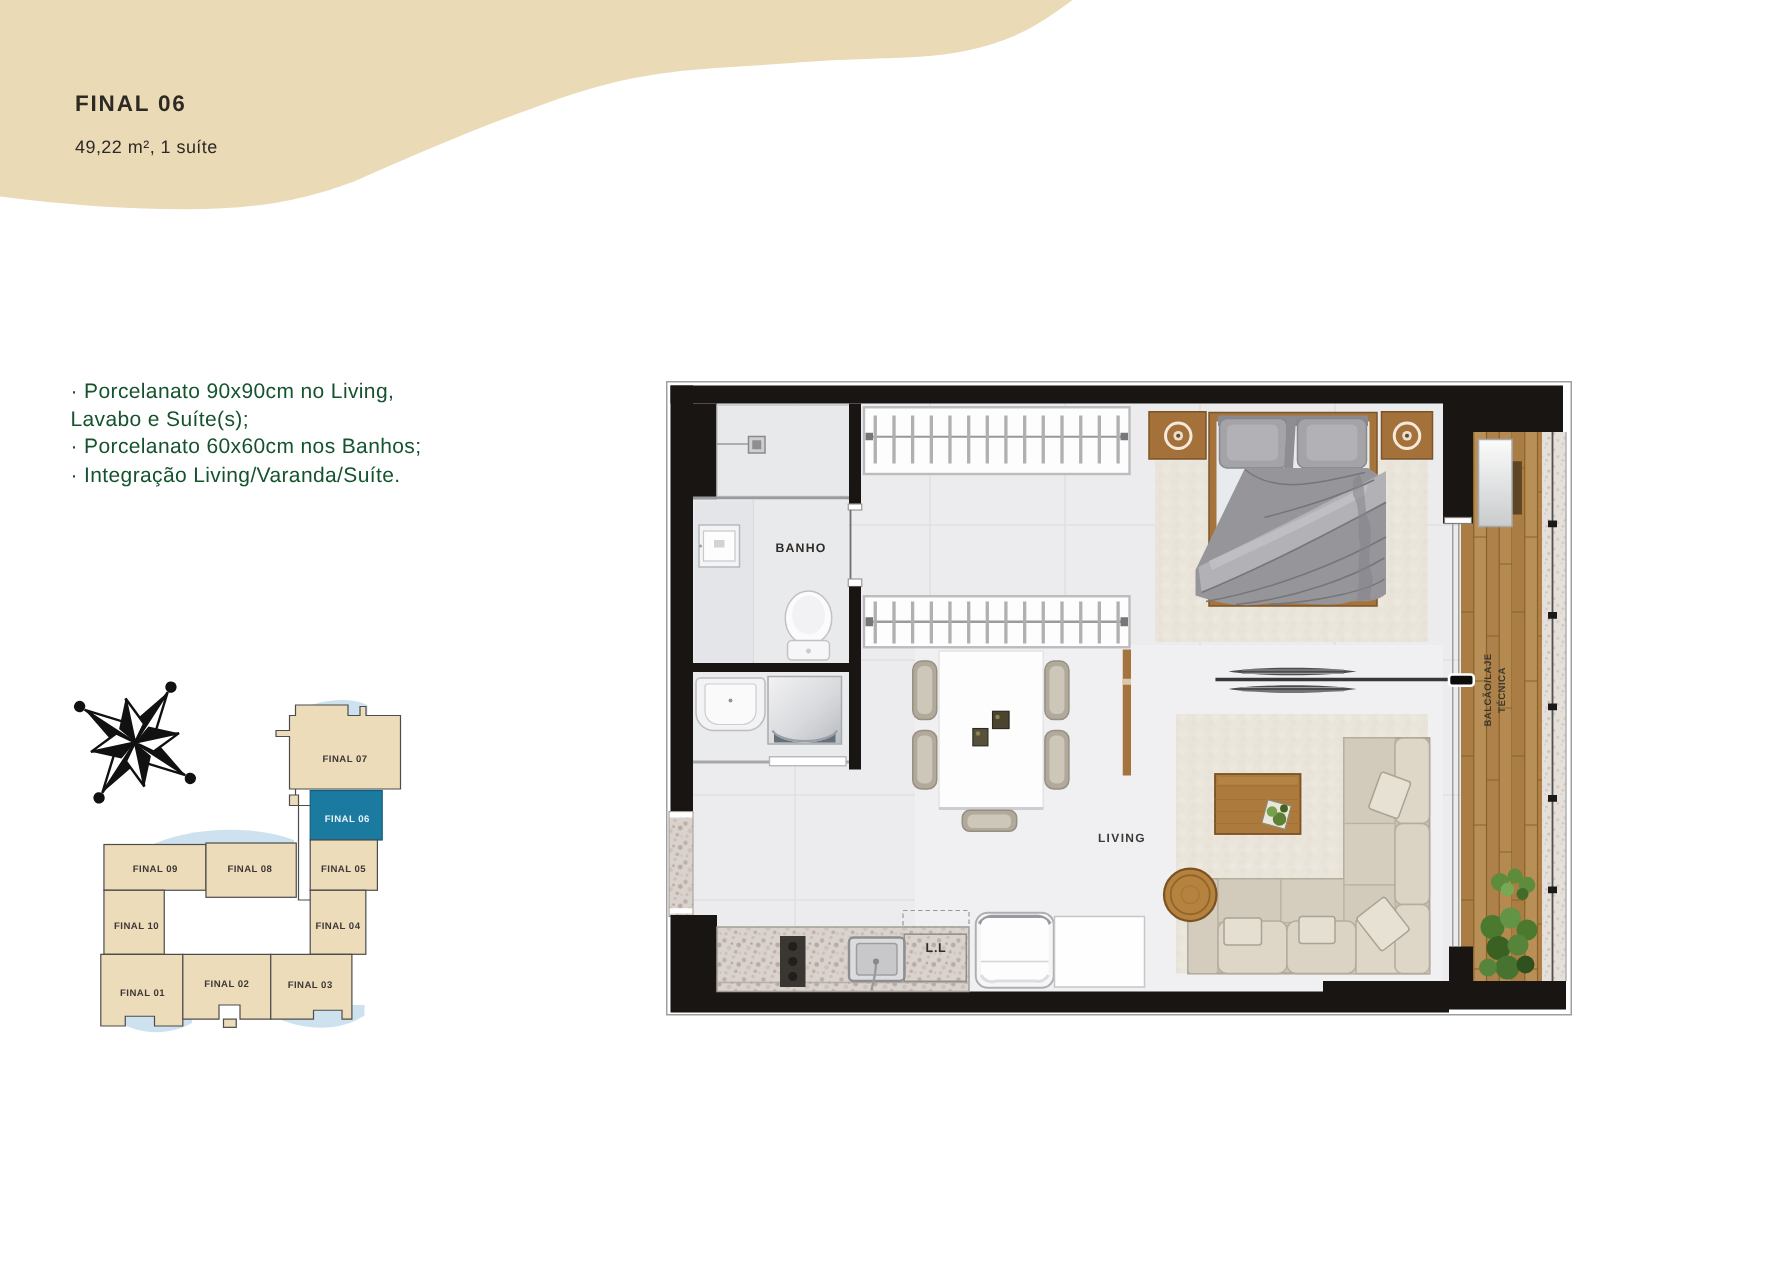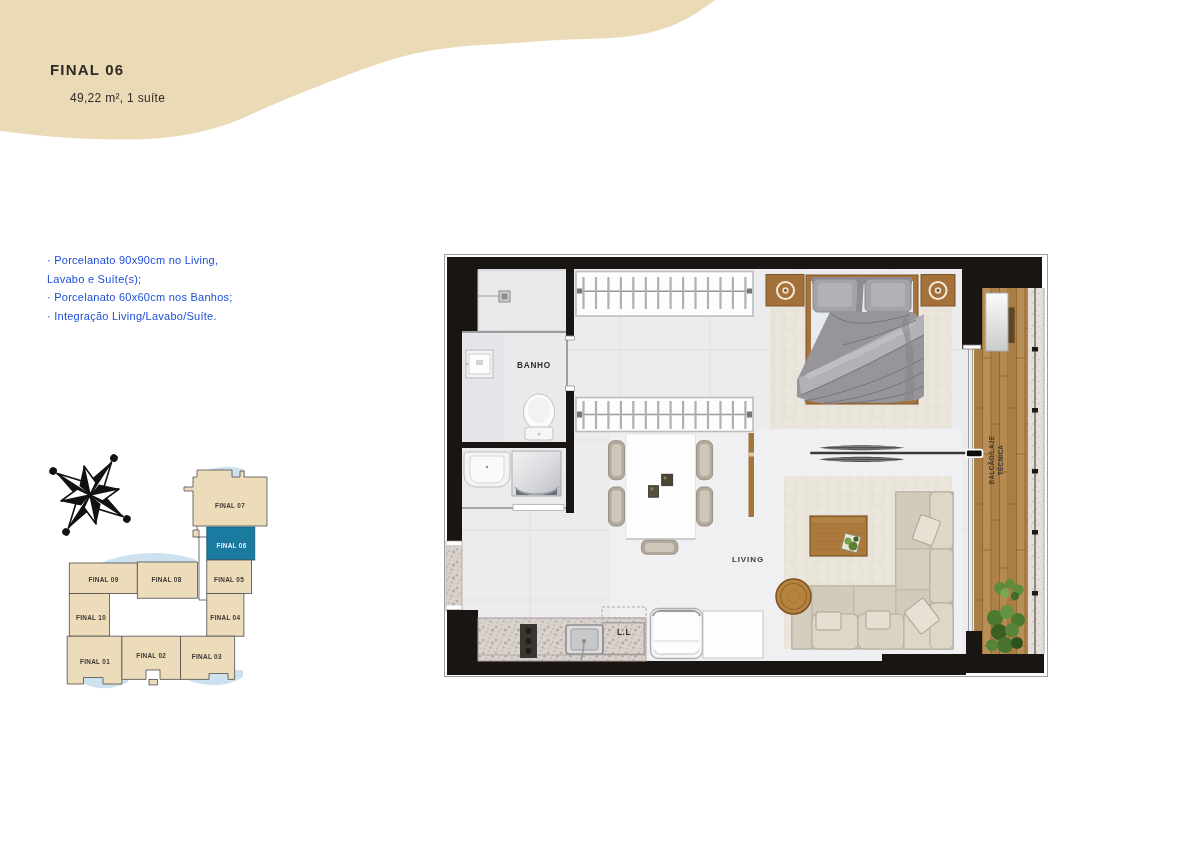--- a/index.html
+++ b/index.html
@@ -9,27 +9,27 @@
 </style>
 </head>
 <body>
 
 <svg class="abs" style="left:0;top:0" width="1191" height="150" viewBox="0 0 1191 150">
   <path d="M0,0 L715,0 C697,13 683,24 652,32 C616,41 590,37 528,42 C474,46 435,45 381,63 C328,81 281,101 236,121 C199,135 166,139.5 124,139.5 C80,139.5 40,136 0,131 Z" fill="#ebdab6"></path>
 </svg>
 
 <div class="abs" style="left:50px;top:61px;font-size:15px;font-weight:bold;color:#2d2a26;letter-spacing:1.2px;">FINAL 06</div>
 
-<div class="abs" style="left:50px;top:91px;font-size:12px;color:#2d2a26;letter-spacing:0.3px;margin-left:20px;">49,22 m², 1 suíte</div>
-
-<div class="abs" style="left:47px;top:251px;font-size:11px;color:#1d4ed8;letter-spacing:0.25px;line-height:18.6px;width:300px;">
+<div class="abs" style="left:50px;top:91px;font-size:12px;color:#2d2a26;letter-spacing:0.3px;">49,22 m², 1 suíte</div>
+
+<div class="abs" style="left:47px;top:251px;font-size:14px;color:#14532d;letter-spacing:0.25px;line-height:18.6px;width:300px;">
   <div>· Porcelanato 90x90cm no Living,</div>
   <div>Lavabo e Suíte(s);</div>
   <div>· Porcelanato 60x60cm nos Banhos;</div>
-  <div>· Integração Living/Lavabo/Suíte.</div>
+  <div>· Integração Living/Varanda/Suíte.</div>
 </div>
 
 <svg class="abs" style="left:42px;top:447px" width="100" height="96" viewBox="0 0 100 96">
   <g transform="translate(48,48) rotate(-12)">
     <g>
       <g transform="rotate(45)">
           <path d="M0,0 L-8,-12 L0,-40 Z" fill="#111"></path>
           <path d="M0,0 L8,-12 L0,-40 Z" fill="#fff" stroke="#111" stroke-width="1.6"></path>
           <circle cx="0" cy="-44" r="3.8" fill="#111"></circle>
         </g>

